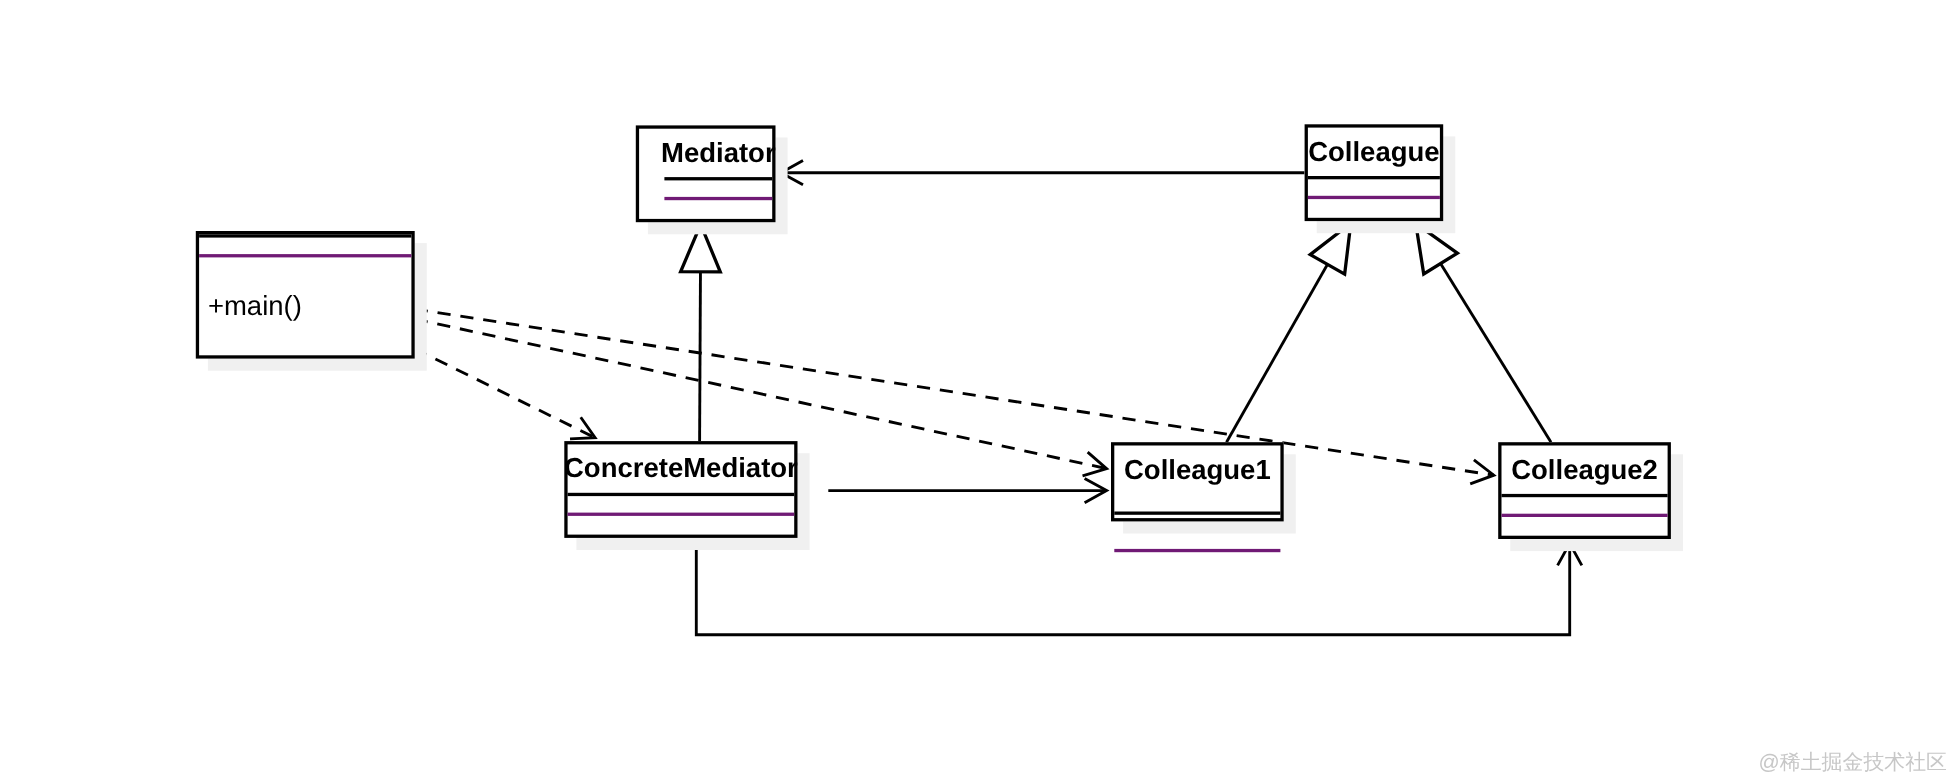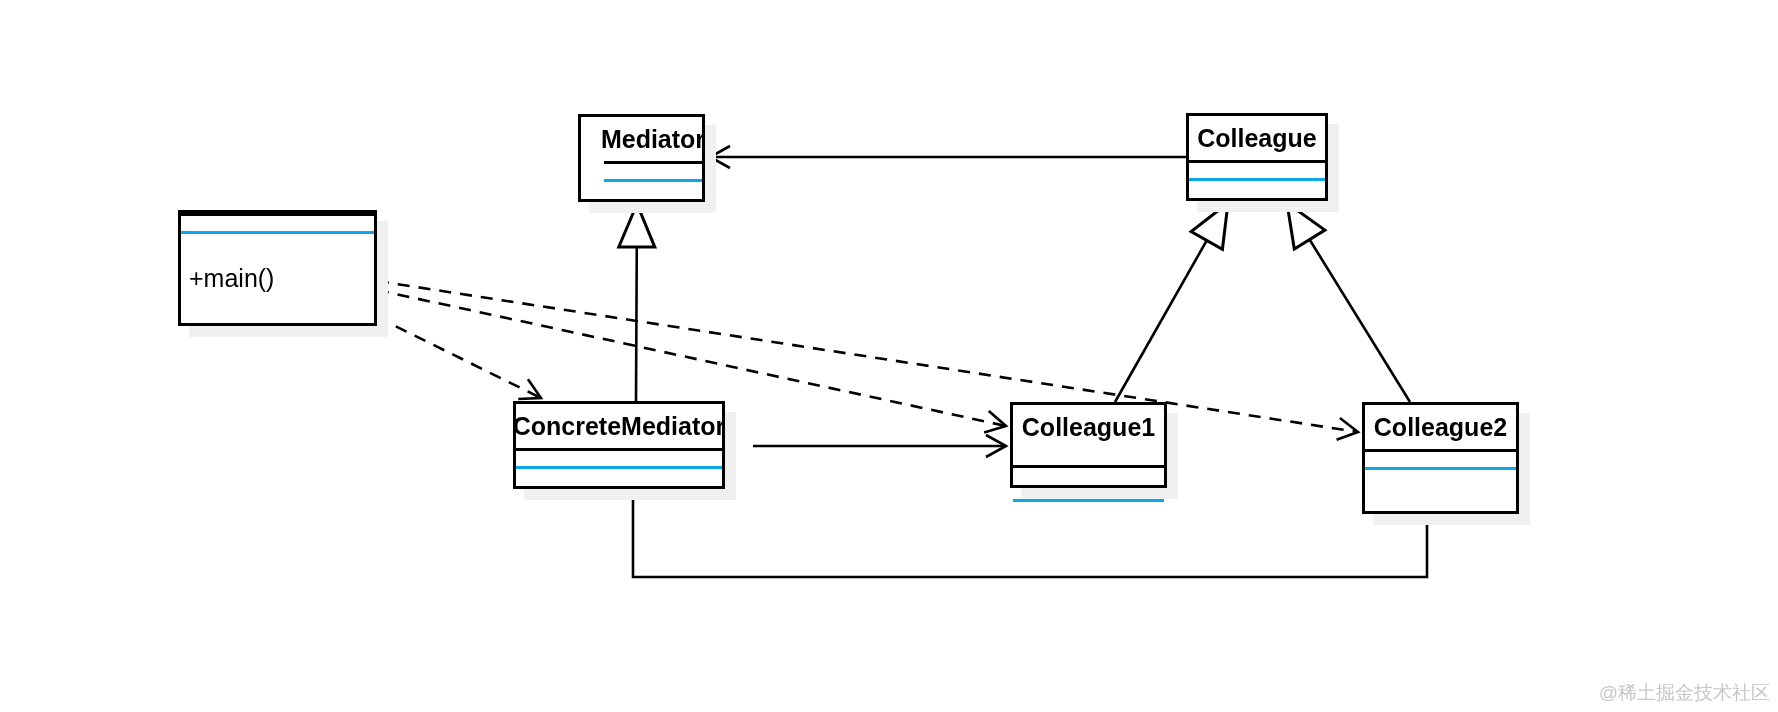--- a/index.html
+++ b/index.html
@@ -44,34 +44,34 @@
     white-space: nowrap;
   }
   .uml-class .attrs {
     box-sizing: border-box;
     flex: 0 0 18px;
     border-top: 3px solid #000000;
   }
   .uml-class .methods {
     box-sizing: border-box;
     flex: 1 1 auto;
-    border-top: 3px solid #0ea5e9;
+    border-top: 3px solid #701a75;
     display: flex;
     align-items: center;
     padding-left: 8px;
     font-size: 25px;
     color: #000000;
     white-space: nowrap;
   }
   .box-mediator          { left: 578px;  top: 114px; width: 127px; height: 88px; padding-left: 23px; }
-  .box-colleague         { left: 1186px; top: 113px; width: 142px; height: 88px; }
+  .box-colleague         { left: 1186px; top: 113px; width: 126px; height: 88px; }
   .box-mediatordemo      { left: 178px;  top: 210px; width: 199px; height: 116px; }
   .box-concretemediator  { left: 513px;  top: 401px; width: 212px; height: 88px; }
-  .box-colleague1        { left: 1010px; top: 402px; width: 157px; height: 86px; gap: 16px; }
-  .box-colleague2        { left: 1362px; top: 402px; width: 157px; height: 112px; }
+  .box-colleague1        { left: 1010px; top: 402px; width: 157px; height: 72px; gap: 16px; }
+  .box-colleague2        { left: 1362px; top: 402px; width: 157px; height: 88px; }
   .watermark {
     position: absolute;
     right: 8px;
     bottom: 6px;
     font-size: 19px;
     color: #c7c7c7;
     white-space: nowrap;
     margin-top: 47px;
   }
 </style>

